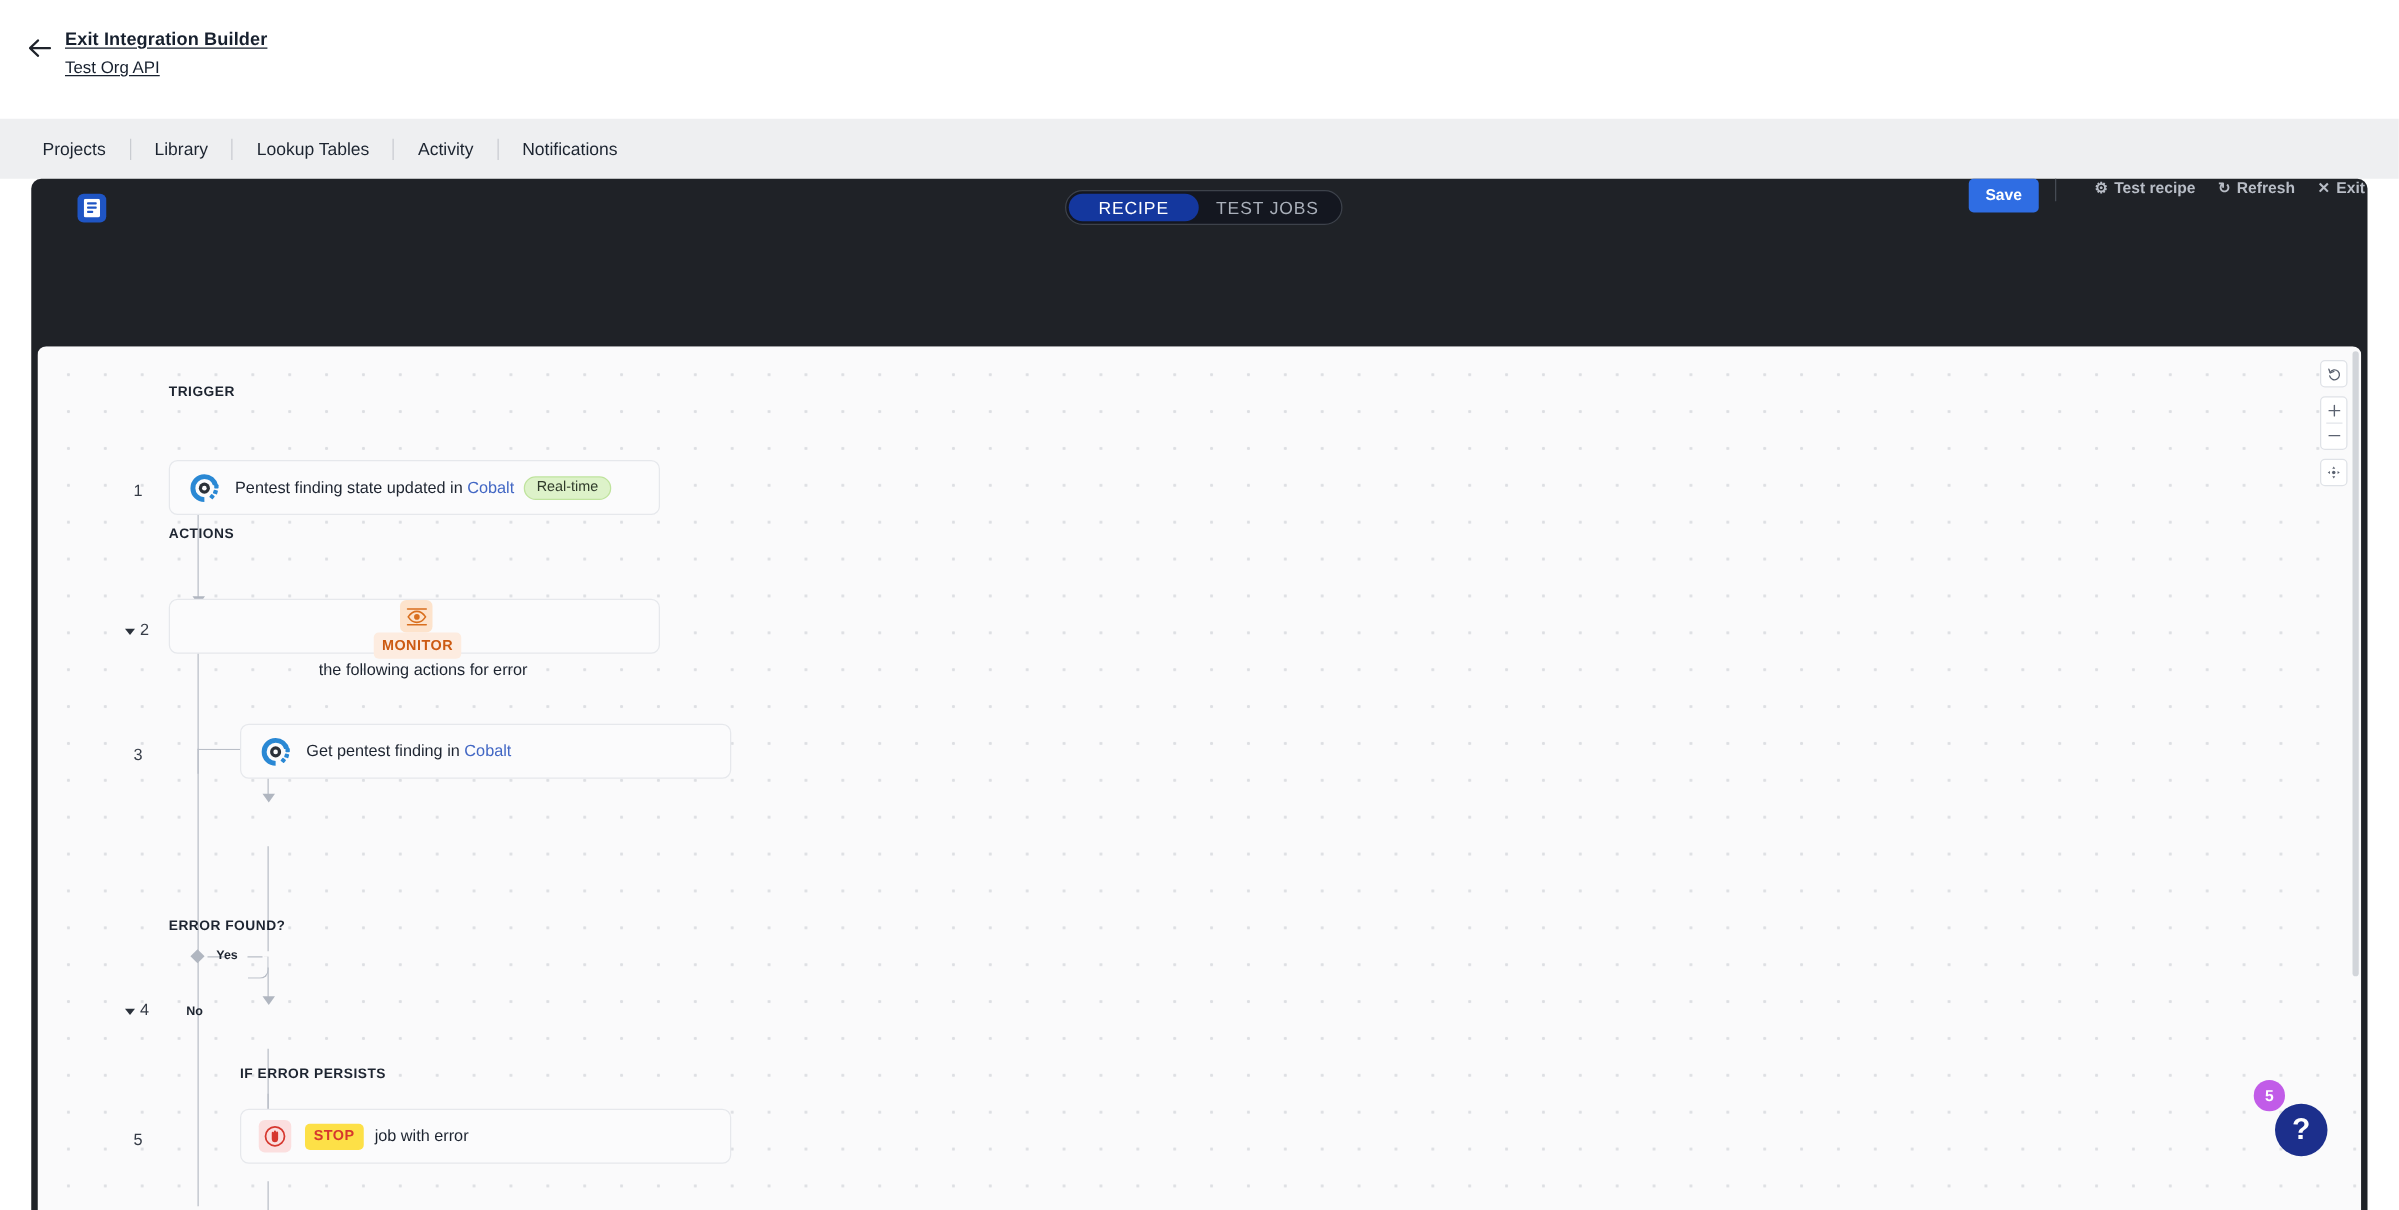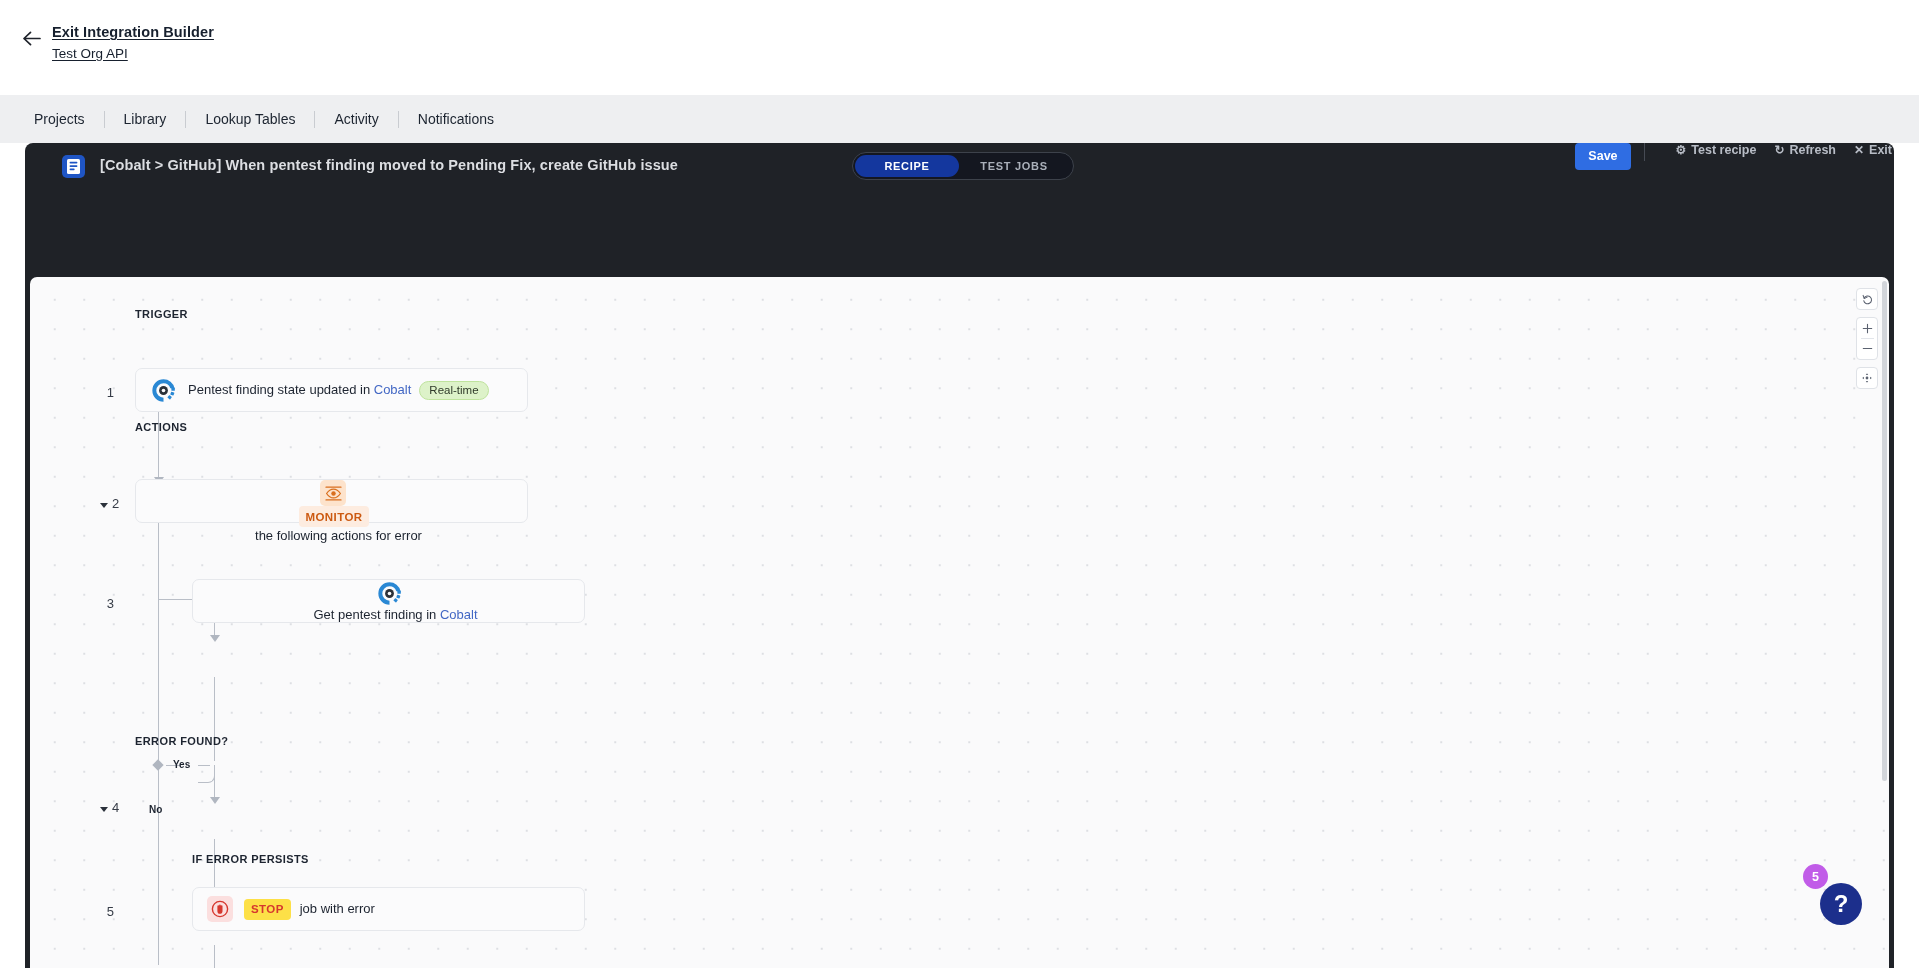--- a/index.html
+++ b/index.html
@@ -78,21 +78,21 @@
   .seg-switch {
     position: absolute; left: 827px; top: 9px;
     width: 222px; height: 28px;
     border: 1px solid #3d424b; border-radius: 14px;
     display: flex; align-items: center; padding: 2px;
     background: #141720;
   }
   .seg {
     height: 100%; border-radius: 12px;
     display: flex; align-items: center; justify-content: center;
-    font-size: 11px; font-weight: 700; letter-spacing: .7px;
+    font-size: 14px; font-weight: 400; letter-spacing: .7px;
     cursor: pointer; color: #aab0ba;
   }
   .seg.active { background: #14379e; color: #ffffff; }
   .seg-recipe { width: 104px; }
   .seg-test { width: 110px; }
 
   .header-right {
     position: absolute; right: 2px; top: 0; height: 47px;
     display: flex; align-items: flex-start; gap: 0;
   }
@@ -304,21 +304,20 @@
 
   <div class="recipe-header">
     <span class="recipe-icon">
       <svg width="13" height="15" viewBox="0 0 13 15">
         <rect x="0" y="0" width="13" height="15" rx="1.6" fill="#ffffff"></rect>
         <rect x="2.6" y="2.8" width="7.8" height="1.7" rx=".7" fill="#1f55c4"></rect>
         <rect x="2.6" y="6.2" width="7.8" height="1.7" rx=".7" fill="#1f55c4"></rect>
         <rect x="2.6" y="9.6" width="5" height="1.7" rx=".7" fill="#1f55c4"></rect>
       </svg>
     </span>
-    <span class="recipe-title">[Cobalt &gt; GitHub] When pentest finding moved to Pending Fix, create GitHub issue</span>
 
     <div class="seg-switch">
       <span class="seg seg-recipe active">RECIPE</span>
       <span class="seg seg-test">TEST JOBS</span>
     </div>
 
     <div class="header-right">
       <button class="save-btn">Save</button>
       <span class="hdr-sep"></span>
       <span class="hdr-act">
@@ -394,21 +393,21 @@
           <path d="M1 14.8 H17" stroke="#d96f1e" stroke-width="1.3" stroke-linecap="round"></path>
           <path d="M1.6 8 C4 4.4 6.4 3.3 9 3.3 S14 4.4 16.4 8 C14 11.6 11.6 12.7 9 12.7 S4 11.6 1.6 8z" fill="none" stroke="#d96f1e" stroke-width="1.3"></path>
           <circle cx="9" cy="8" r="2.4" fill="#d96f1e"></circle>
         </svg>
       </span>
       <span class="kw monitor">MONITOR</span>
       <span class="txt">the following actions for error</span>
     </div>
 
     <div class="step-num" style="left:66px; top:319px; width:18px;">3</div>
-    <div class="step-box" style="left:162px; top:302px; width:393px; height:44px;flex-direction:column;">
+    <div class="step-box" style="left:162px; top:302px; width:393px; height:44px;">
       <span class="app-ico">
         <svg width="25" height="25" viewBox="0 0 26 26">
           <g fill="#2a88d4">
             <path d="M13 1.4a11.6 11.6 0 1 0 0 23.2v-4.1a7.5 7.5 0 1 1 0-15 7.5 7.5 0 0 1 7.1 5.1h4.3A11.62 11.62 0 0 0 13 1.4z"></path>
             <rect x="21.2" y="10" width="3.6" height="3.3" rx=".6"></rect>
             <rect x="20.4" y="14.6" width="3.6" height="3.3" rx=".6" transform="rotate(18 22.2 16.2)"></rect>
             <rect x="17.6" y="18.4" width="3.6" height="3.3" rx=".6" transform="rotate(40 19.4 20)"></rect>
           </g>
           <circle cx="13" cy="13" r="4.6" fill="#2b3139"></circle>
           <circle cx="13" cy="13" r="1.9" fill="#fbfbfc"></circle>

